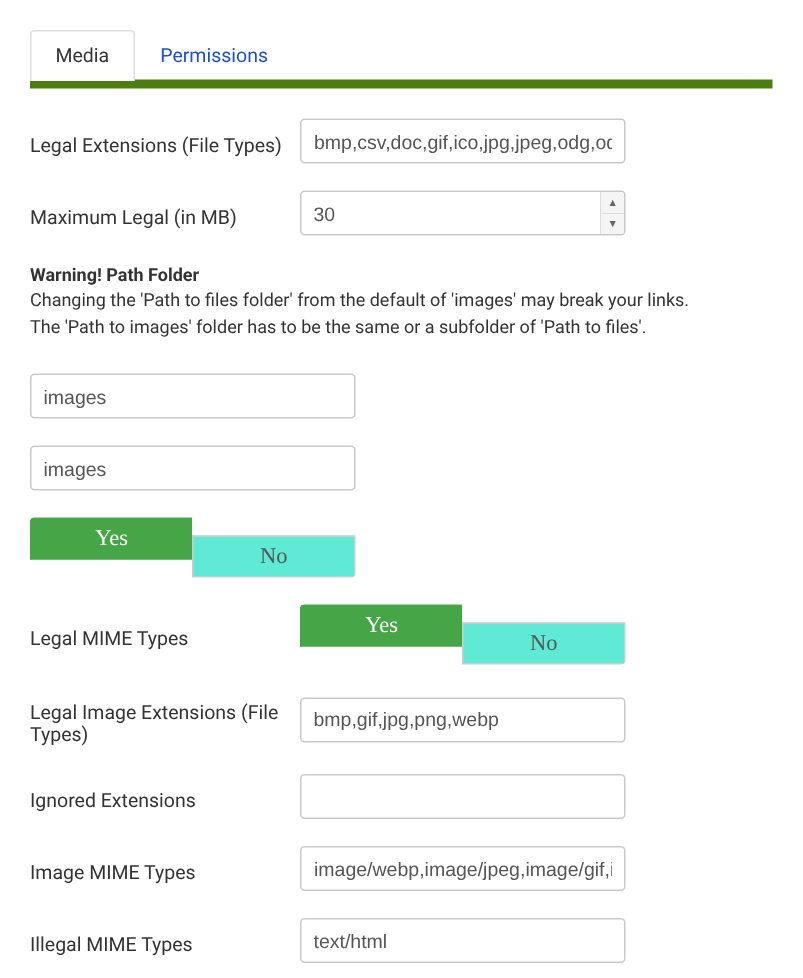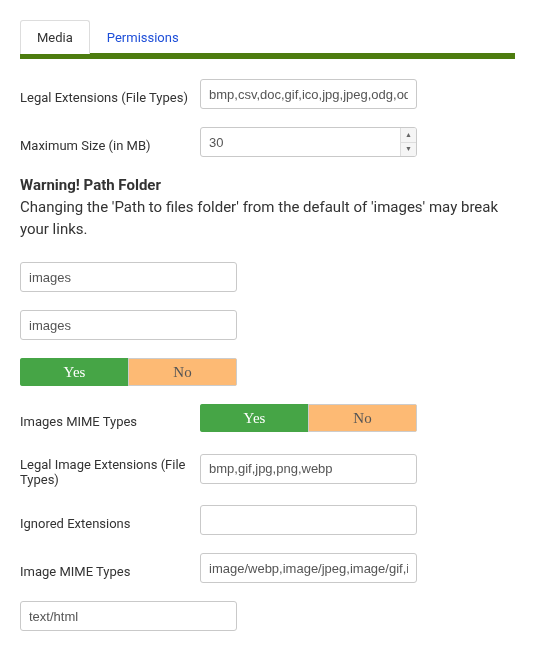--- a/index.html
+++ b/index.html
@@ -82,21 +82,21 @@
     font-size: 7px;
     color: #666;
     background: #f5f5f5;
     cursor: pointer;
   }
   .spinner div:first-child { border-bottom: 1px solid #ddd; border-top-right-radius:2px;}
   .spinner div:last-child { border-bottom-right-radius:2px;}
   .warn-block {
     margin: 6px 0 22px 0;
     line-height: 1.45;
-    font-size: 15px;
+    font-size: 12px;
   }
   .warn-block strong { font-weight: 700; }
   .btn-group {
     display: flex;
     width: 217px;
     border-radius: 3px;
     overflow: hidden;
   }
   .btn-group > div {
     flex: 1;
@@ -108,57 +108,59 @@
     cursor: pointer;
     font-family: Liberation Serif, serif;
   }
   .btn-yes {
     background: #f0f0f0;
     color: #555;
     border: 1px solid #ccc;
     border-right: none;
   }
   .btn-no {
-    background: #fdba74;
+    background: #5eead4;
     color: #555;
     border: 1px solid #ccc;
+    margin-top: 12px;
   }
   .btn-yes.selected { background: #46a546; color: #fff; border-color: #46a546; }
 </style>
 </head>
 <body>
 
 <div class="tabs">
   <div class="tab active">Media</div>
   <div class="tab">Permissions</div>
 </div>
 
 <div class="form-row">
   <div class="form-label">Legal Extensions (File Types)</div>
   <div class="form-control">
     <input type="text" value="bmp,csv,doc,gif,ico,jpg,jpeg,odg,odp" style="">
   </div>
 </div>
 
 <div class="form-row">
-  <div class="form-label">Maximum Size (in MB)</div>
+  <div class="form-label">Maximum Legal (in MB)</div>
   <div class="form-control">
     <div class="number-wrap">
       <input type="text" class="number" value="30" style="">
       <div class="spinner">
         <div>▲</div>
         <div>▼</div>
       </div>
     </div>
   </div>
 </div>
 
 <div class="warn-block">
   <strong>Warning! Path Folder</strong><br>
   <span>Changing the 'Path to files folder' from the default of 'images' may break your links.</span><br>
+  <span>The 'Path to images' folder has to be the same or a subfolder of 'Path to files'.</span>
 </div>
 
 <div class="form-row">
   <div class="form-control">
     <input type="text" value="images" style="">
   </div>
 </div>
 
 <div class="form-row">
   <div class="form-control">
@@ -169,21 +171,21 @@
 <div class="form-row">
   <div class="form-control">
     <div class="btn-group">
       <div class="btn-yes selected">Yes</div>
       <div class="btn-no">No</div>
     </div>
   </div>
 </div>
 
 <div class="form-row">
-  <div class="form-label">Images MIME Types</div>
+  <div class="form-label">Legal MIME Types</div>
   <div class="form-control">
     <div class="btn-group">
       <div class="btn-yes selected">Yes</div>
       <div class="btn-no">No</div>
     </div>
   </div>
 </div>
 
 <div class="form-row">
   <div class="form-label">Legal Image Extensions (File Types)</div>
@@ -200,16 +202,17 @@
 </div>
 
 <div class="form-row">
   <div class="form-label">Image MIME Types</div>
   <div class="form-control">
     <input type="text" value="image/webp,image/jpeg,image/gif,im" style="">
   </div>
 </div>
 
 <div class="form-row">
+  <div class="form-label">Illegal MIME Types</div>
   <div class="form-control">
     <input type="text" value="text/html" style="">
   </div>
 </div>
 
 </body></html>

